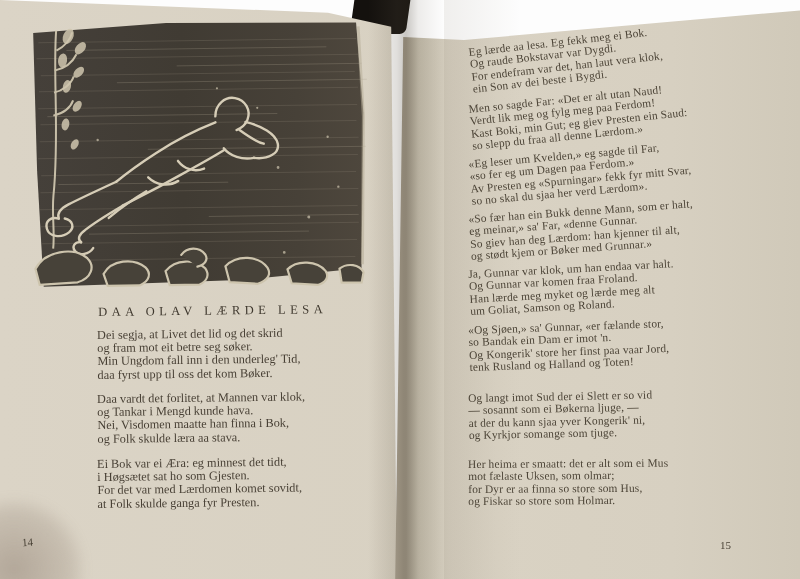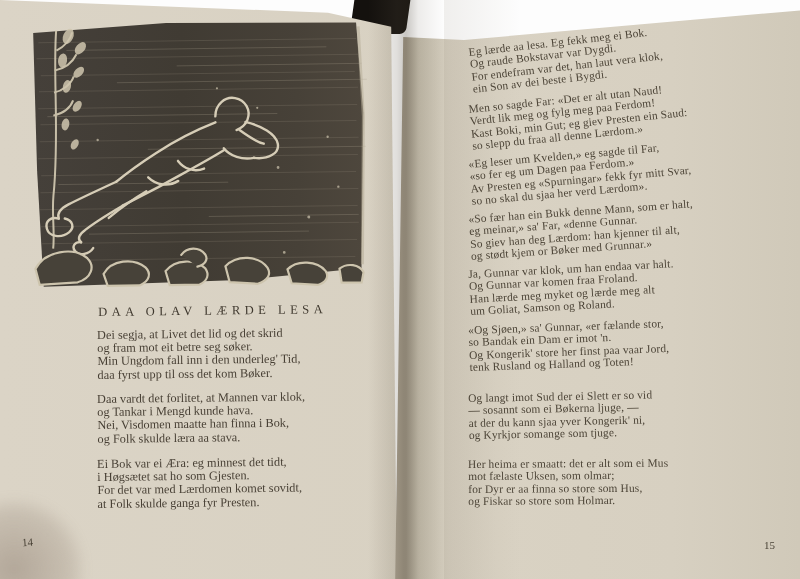--- a/index.html
+++ b/index.html
@@ -45,21 +45,21 @@
   }
   .stanza{
     position:absolute;z-index:5;white-space:nowrap;
     transform-origin:left top;
   }
   .stanza.left{left:97px;font-size:12.3px;line-height:13.2px;transform:rotate(-0.7deg);}
   .stanza.right{left:468px;font-size:11.4px;line-height:12.3px;letter-spacing:.15px;color:#4c four;}
   .stanza.right{color:#4c4437;}
   .pagenum{position:absolute;z-index:5;font-size:11px;color:#4a4337;}
   #pn-left{left:22px;top:536px;transform:rotate(-4deg);}
-  #pn-right{left:764px;top:539px;}
+  #pn-right{left:720px;top:539px;}
   
   .woodcut{
     position:absolute;left:26px;top:21px;width:342px;height:272px;z-index:5;
     transform:rotate(-0.8deg);transform-origin:left top;
   }
 </style>
 </head>
 <body>
 
 <div class="photo">

